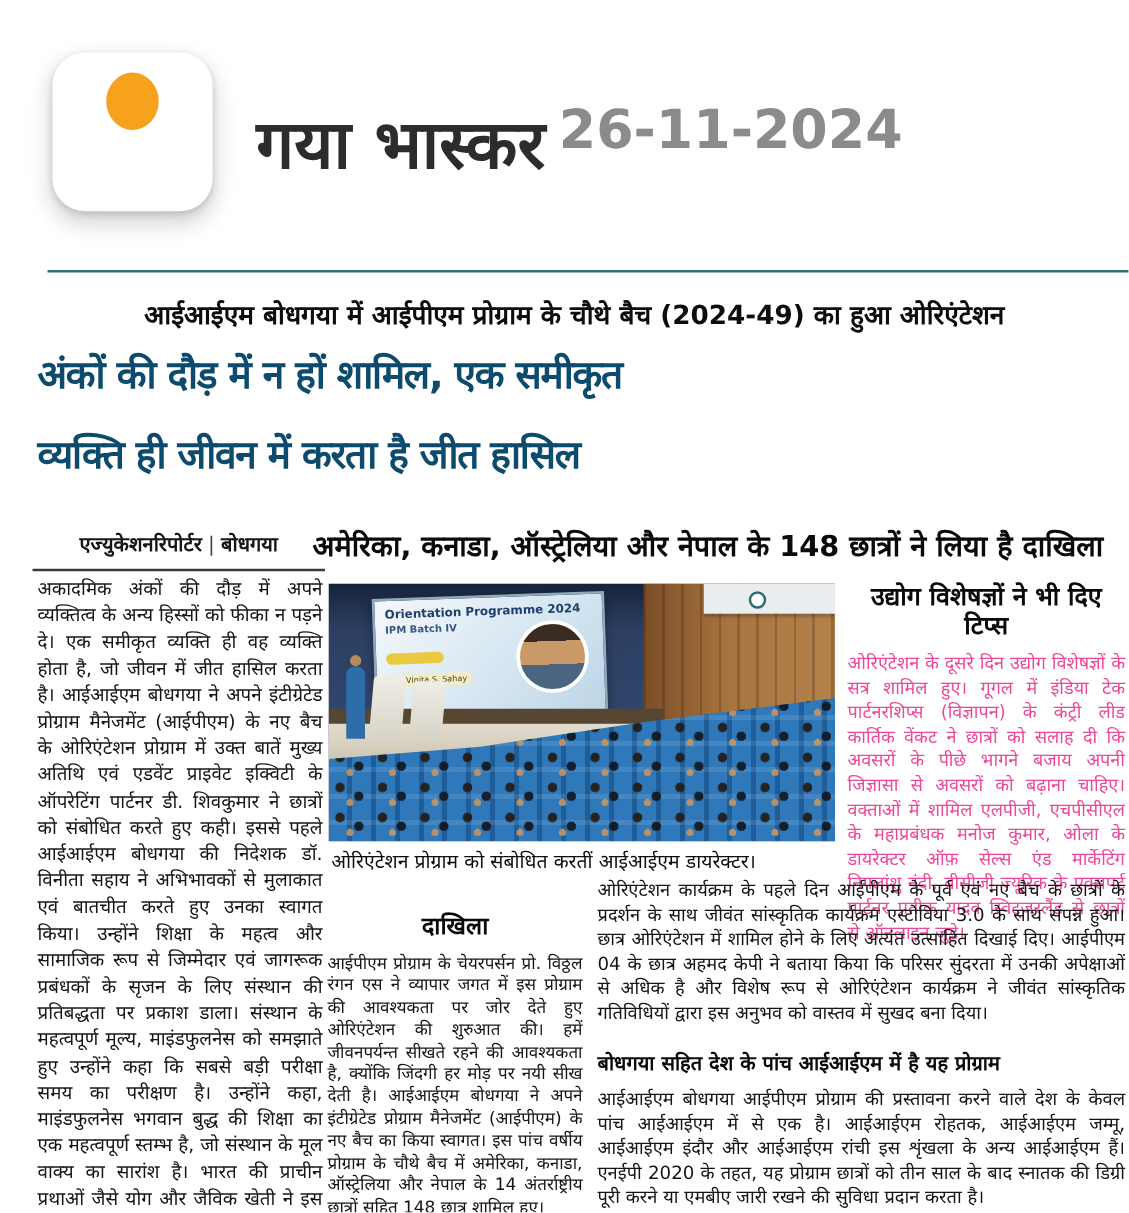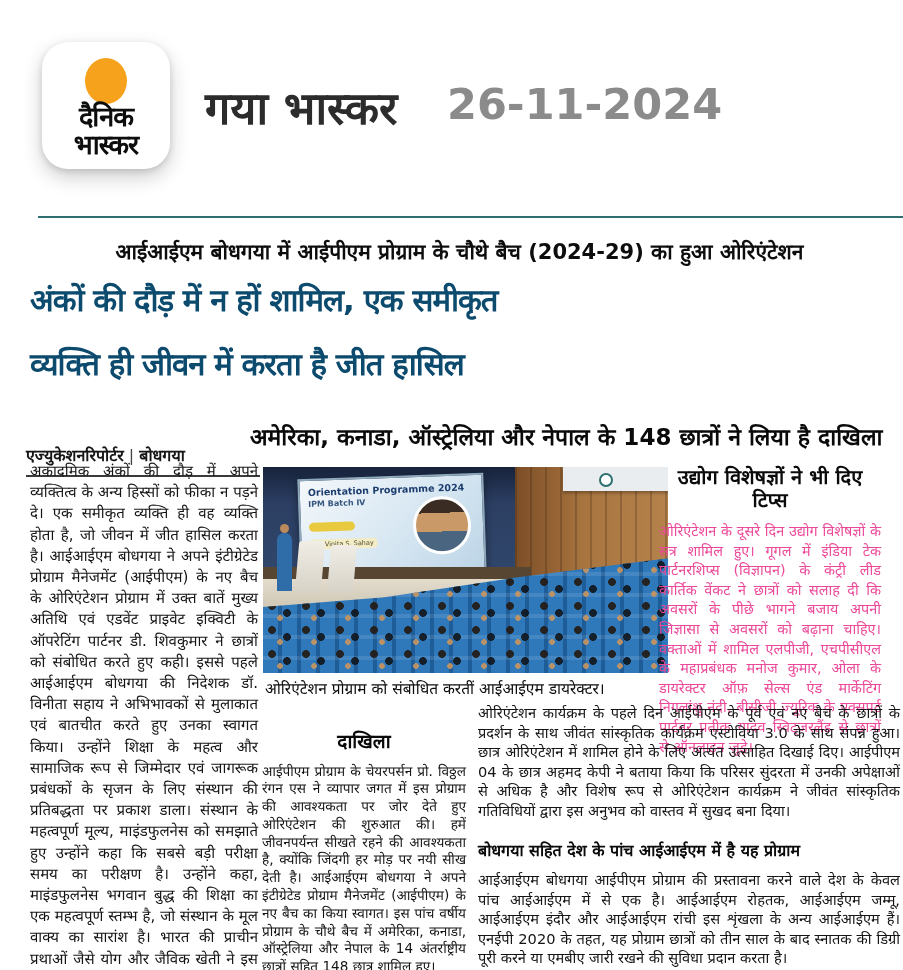--- a/index.html
+++ b/index.html
@@ -6,40 +6,40 @@
   .page{position:relative;width:903px;height:970px;background:#ffffff;overflow:hidden;
         font-family:"DejaVu Sans",sans-serif;color:#111;}
 
   
   .logo-card{position:absolute;left:42px;top:42px;width:128px;height:127px;background:#fff;
              border-radius:26px;box-shadow:0 8px 20px rgba(0,0,0,.20),0 2px 6px rgba(0,0,0,.12);}
   .logo-sun{position:absolute;left:50%;top:16px;transform:translateX(-50%);width:42px;height:46px;
             border-radius:50%;background:#f6a21d;}
   .logo-text{position:absolute;left:0;bottom:10px;width:100%;text-align:center;font-weight:bold;
              color:#0d0d0d;font-size:27px;line-height:1.04;letter-spacing:-1px;}
-  .masthead-title{position:absolute;left:205px;top:76px;font-size:45px;font-weight:bold;color:#2c2c2c;}
+  .masthead-title{position:absolute;left:205px;top:76px;font-size:54px;font-weight:bold;color:#2c2c2c;}
   .masthead-date{position:absolute;left:447px;top:79px;font-size:43px;font-weight:bold;color:#8b8b8b;}
   .header-rule{position:absolute;left:38px;right:0;top:216px;height:2px;background:#2e6f6f;}
 
   
   .kicker{position:absolute;left:30px;right:14px;top:237px;text-align:center;font-weight:bold;
           font-size:21px;color:#0d0d0d;}
   .headline{position:absolute;left:30px;top:268px;width:862px;font-weight:bold;color:#0c4a6e;
             font-size:31px;line-height:64px;letter-spacing:-1px;}
 
   
-  .byline{position:absolute;left:26px;top:444px;width:234px;font-size:16px;
+  .byline{position:absolute;left:26px;top:424px;width:234px;text-align:center;font-size:16px;
           font-weight:bold;color:#161616;padding-bottom:9px;border-bottom:2px solid #3a3a3a;}
   .byline .sep{padding:0 5px;font-weight:normal;color:#444;}
   .subhead{position:absolute;left:250px;top:420px;width:640px;font-size:23px;font-weight:bold;color:#0a0a0a;}
 
   
   .col-left{position:absolute;left:30px;top:461px;width:228px;font-size:15px;line-height:21.2px;
             text-align:justify;color:#141414;}
-  .col-right{position:absolute;left:659px;top:466px;width:222px;}
+  .col-right{position:absolute;left:678px;top:466px;width:222px;}
   .col-right h3{margin:0 0 10px;text-align:center;font-size:20px;line-height:1.15;color:#0a0a0a;}
   .col-right p{margin:0;font-size:14.4px;line-height:19.6px;text-align:justify;color:#ec4899;}
   .col-mid{position:absolute;left:262px;top:706px;width:204px;}
   .col-mid h3{margin:0 0 9px;text-align:center;font-size:19px;line-height:1.25;color:#0a0a0a;}
   .col-mid p{margin:0;font-size:13.6px;line-height:17.8px;text-align:justify;color:#141414;}
   .sec-cultural{position:absolute;left:478px;top:703px;width:422px;}
   .sec-cultural h3{margin:0 0 9px;text-align:center;font-size:20px;color:#0a0a0a;}
   .sec-cultural p{margin:0;font-size:14.6px;line-height:19.6px;text-align:justify;color:#141414;}
   .sec-iims{position:absolute;left:478px;top:839px;width:422px;}
   .sec-iims h3{margin:0 0 9px;text-align:left;font-size:16px;color:#0a0a0a;}
@@ -94,30 +94,26 @@
   .photo-caption{position:absolute;left:265px;top:677px;width:412px;font-size:15.5px;
            font-weight:normal;color:#0d0d0d;}
 </style>
 </head>
 <body>
 
 <div class="page">
 
   <div class="logo-card">
     <div class="logo-sun"></div>
-    <div class="logo-text">
-      <div>दैनिक</div>
-      <div>भास्कर</div>
-    </div>
   </div>
   <div class="masthead-title">गया भास्कर</div>
   <div class="masthead-date">26-11-2024</div>
   <div class="header-rule"></div>
 
-  <div class="kicker">आईआईएम बोधगया में आईपीएम प्रोग्राम के चौथे बैच (2024-29) का हुआ ओरिएंटेशन</div>
+  <div class="kicker">आईआईएम बोधगया में आईपीएम प्रोग्राम के चौथे बैच (2024-49) का हुआ ओरिएंटेशन</div>
   <div class="headline">
     <div>अंकों की दौड़ में न हों शामिल, एक समीकृत</div>
     <div>व्यक्ति ही जीवन में करता है जीत हासिल</div>
   </div>
 
   <div class="byline">
     <span>एज्युकेशनरिपोर्टर</span><span class="sep">|</span><span>बोधगया</span>
   </div>
   <div class="subhead">अमेरिका, कनाडा, ऑस्ट्रेलिया और नेपाल के 148 छात्रों ने लिया है दाखिला</div>
 

